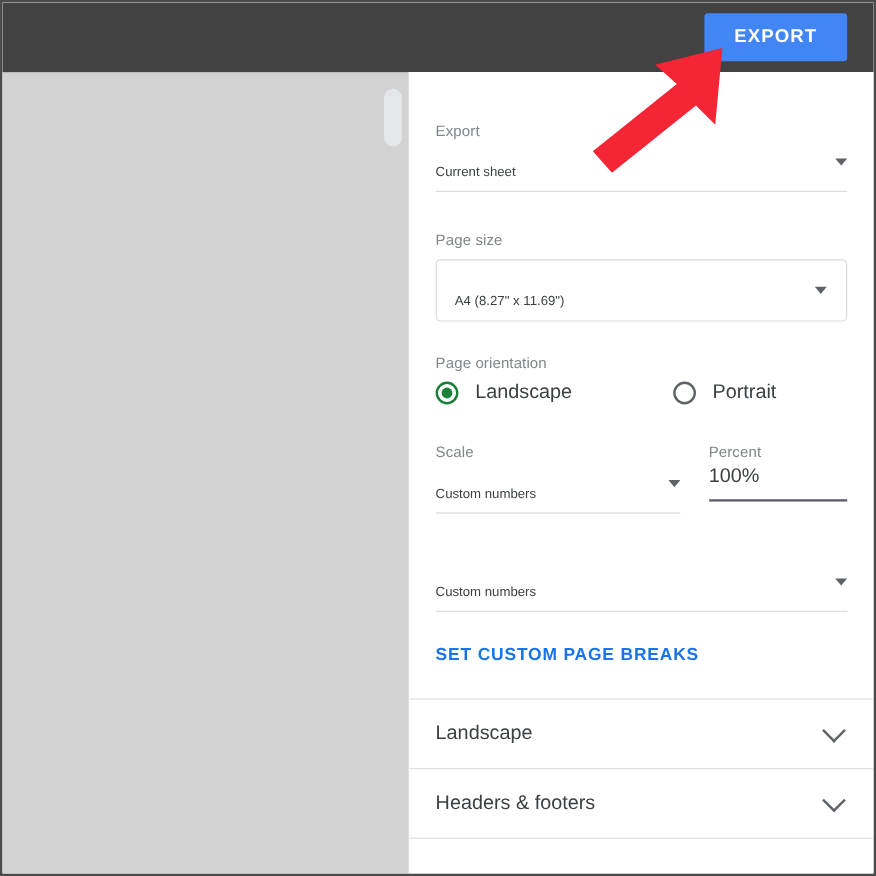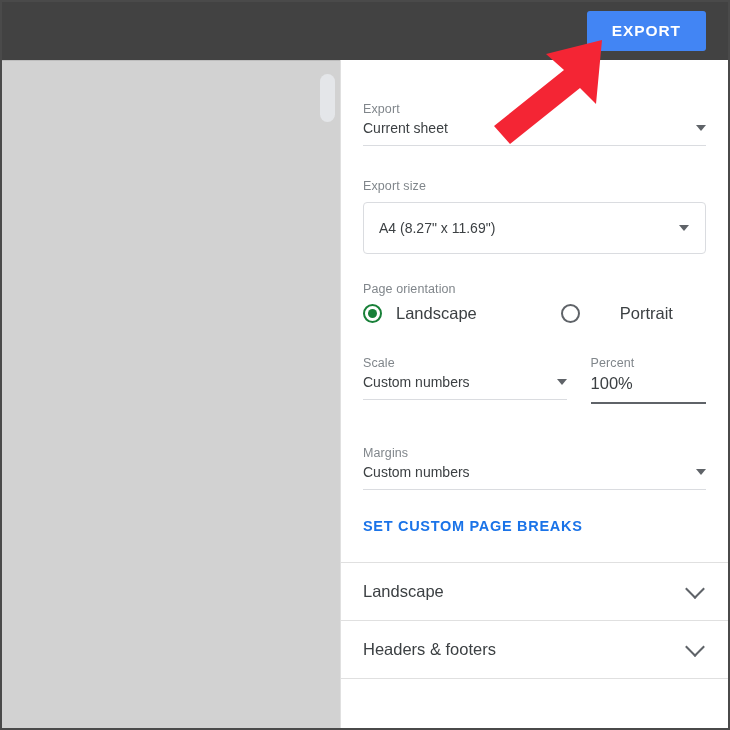--- a/index.html
+++ b/index.html
@@ -112,22 +112,23 @@
   .select-underline {
     position: relative;
     border-bottom: 1px solid #dadce0;
     padding-bottom: 9px;
     display: flex;
     align-items: center;
     justify-content: space-between;
     cursor: pointer;
   }
   .select-value {
-    font-size: 14px;
+    font-size: 11px;
     color: #3c4043;
+    margin-top: 18px;
   }
 
   .caret {
     width: 0; height: 0;
     border-left: 5.5px solid transparent;
     border-right: 5.5px solid transparent;
     border-top: 6px solid #5f6368;
     margin-left: 8px;
   }
 
@@ -147,21 +148,21 @@
   .radio-row {
     display: flex;
     align-items: center;
     margin-top: 8px;
   }
   .radio-item {
     display: flex;
     align-items: center;
     cursor: pointer;
   }
-  .radio-item.second { margin-left: 84px; gap: 26px; }
+  .radio-item.second { margin-left: 84px; }
   .radio-outer {
     width: 19px; height: 19px;
     border-radius: 50%;
     border: 2px solid #5f6368;
     display: flex;
     align-items: center;
     justify-content: center;
   }
   .radio-outer.checked { border-color: #188038; }
   .radio-dot {
@@ -255,21 +256,21 @@
 
     <div class="field-group" style="padding-top:42px;">
       <div class="field-label">Export</div>
       <div class="select-underline">
         <span class="select-value">Current sheet</span>
         <span class="caret"></span>
       </div>
     </div>
 
     <div class="field-group" style="padding-top:33px;">
-      <div class="field-label" style="margin-bottom:9px;">Export size</div>
+      <div class="field-label" style="margin-bottom:9px;">Page size</div>
       <div class="select-box">
         <span class="select-value">A4 (8.27" x 11.69")</span>
         <span class="caret"></span>
       </div>
     </div>
 
     <div class="field-group" style="padding-top:28px;">
       <div class="field-label">Page orientation</div>
       <div class="radio-row">
         <div class="radio-item">
@@ -293,21 +294,20 @@
           <span class="caret"></span>
         </div>
       </div>
       <div class="col-percent">
         <div class="field-label">Percent</div>
         <div class="percent-value">100%</div>
       </div>
     </div>
 
     <div class="field-group" style="padding-top:42px;">
-      <div class="field-label">Margins</div>
       <div class="select-underline">
         <span class="select-value">Custom numbers</span>
         <span class="caret"></span>
       </div>
     </div>
 
     <div class="field-group" style="padding-top:27px; padding-bottom:27px;">
       <span class="link-btn">SET CUSTOM PAGE BREAKS</span>
     </div>
 

